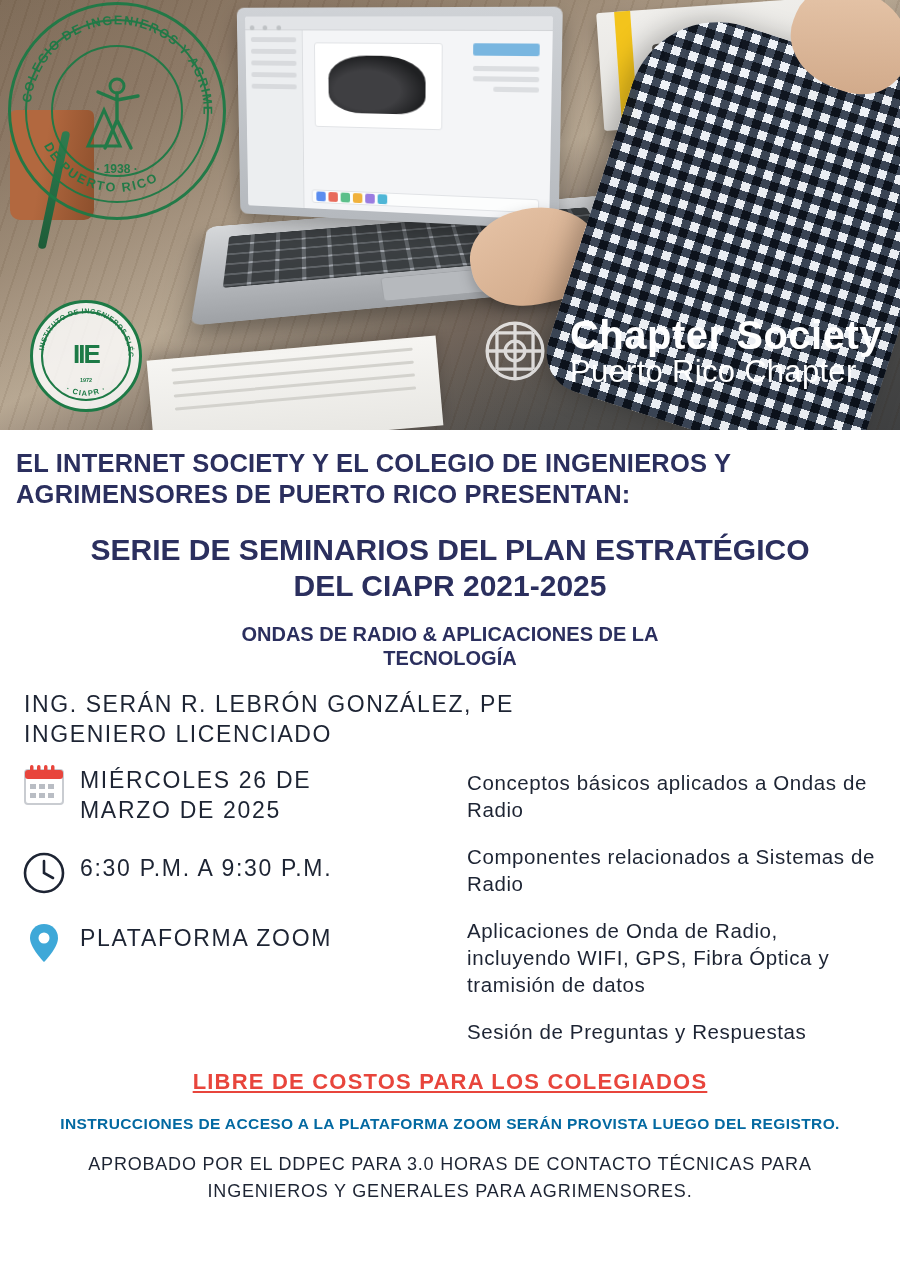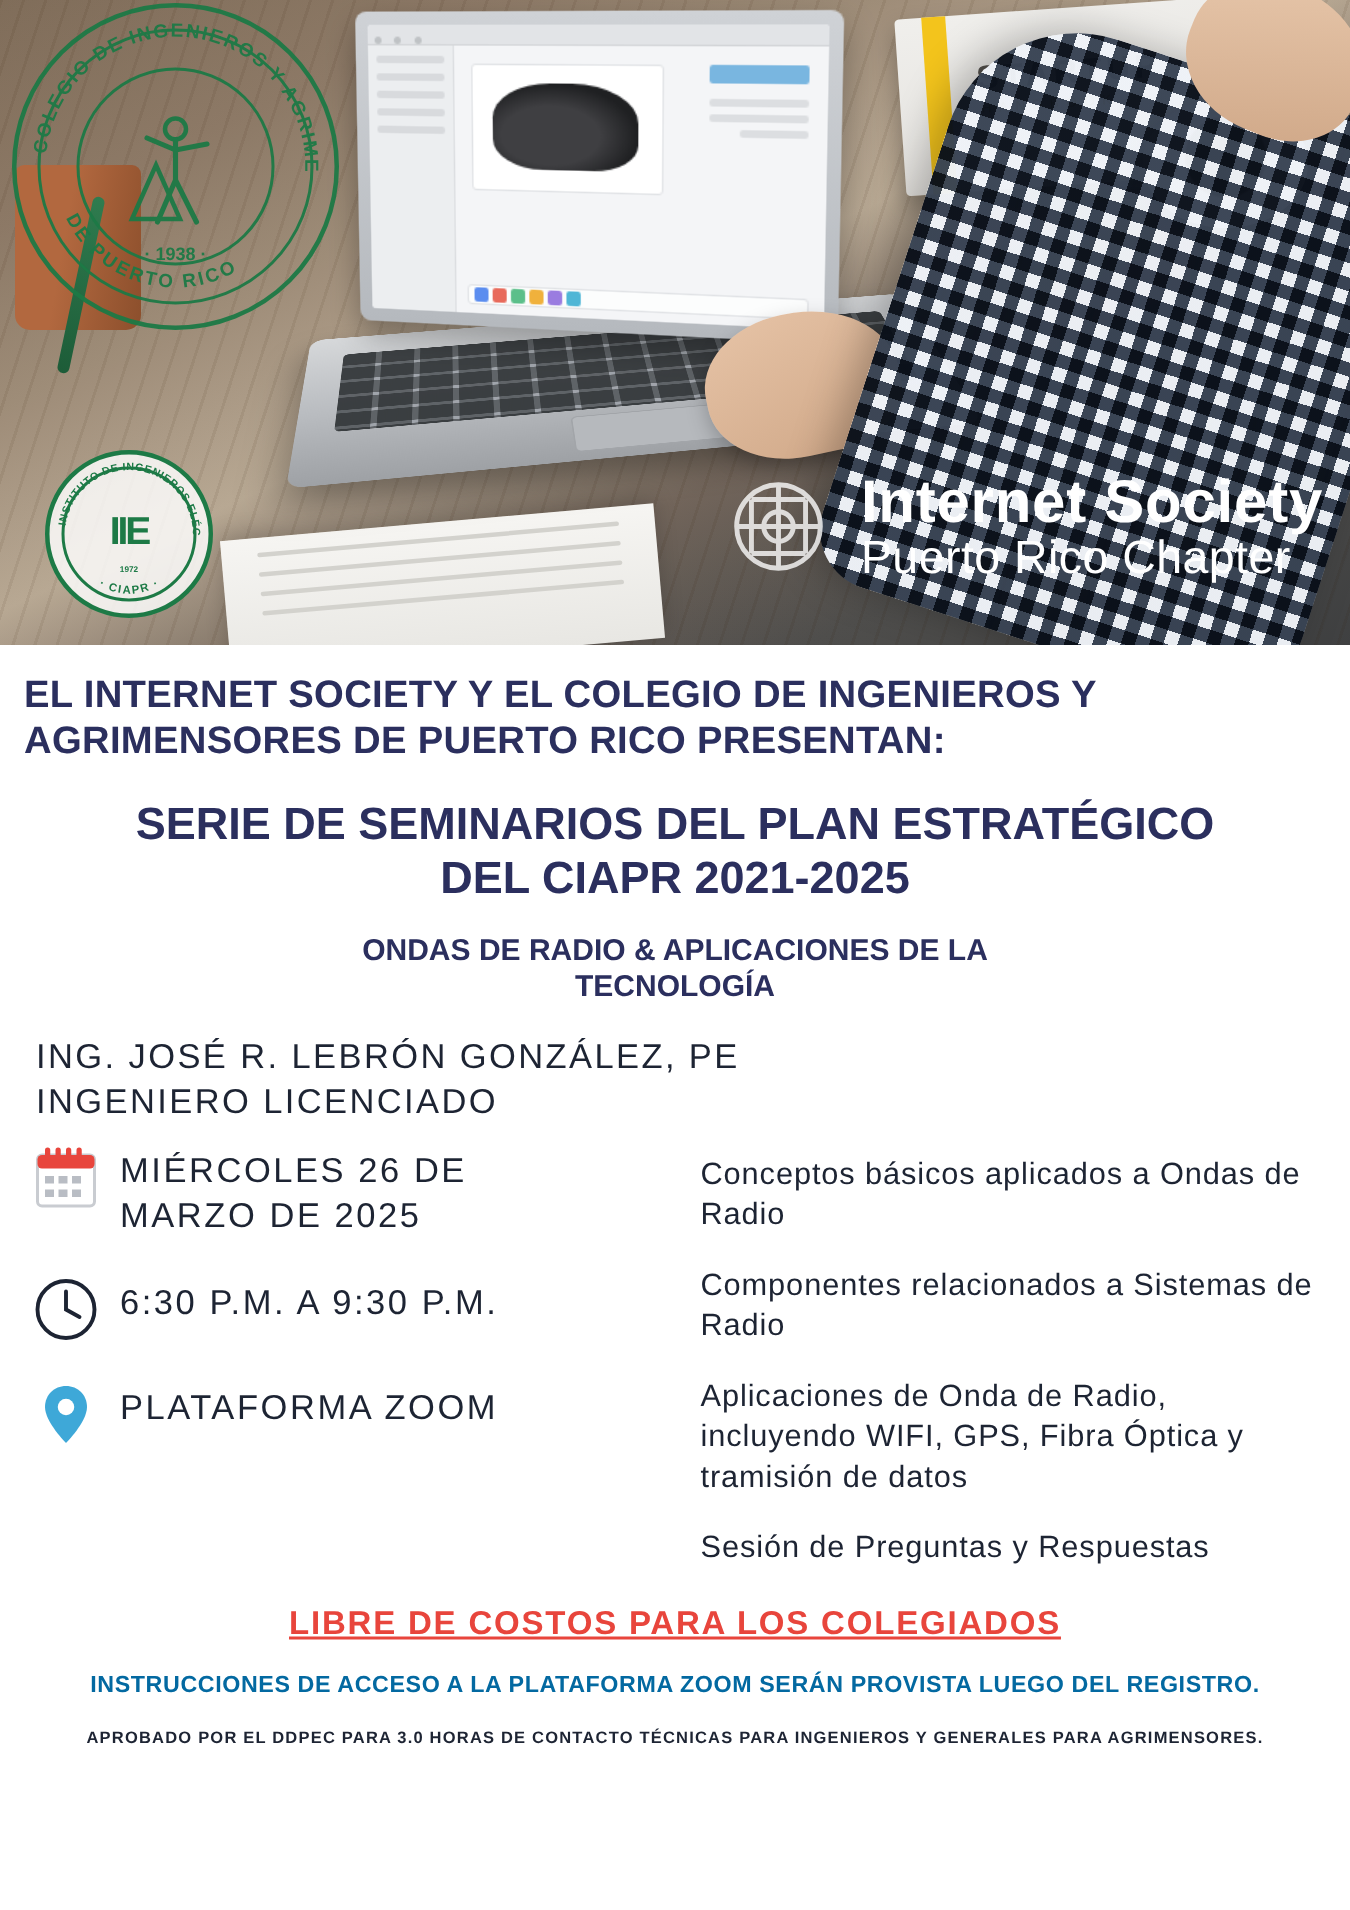--- a/index.html
+++ b/index.html
@@ -284,22 +284,22 @@
     text-align: center;
     color: #0369a1;
     font-weight: bold;
     font-size: 15.5px;
     letter-spacing: .4px;
     margin-top: 20px;
   }
   .note2 {
     text-align: center;
     color: #1d2433;
-    font-weight: bold;
-    font-size: 11px;
+    font-weight: normal;
+    font-size: 18px;
     letter-spacing: .8px;
     line-height: 1.5;
     margin-top: 18px;
     padding: 0 36px;
   }
 </style>
 </head>
 <body>
 
 <div class="poster">
@@ -414,21 +414,21 @@
     <div class="isoc">
       <svg class="isoc-mark" viewBox="0 0 100 100">
         <g fill="none" stroke="#ffffff" stroke-width="4" opacity=".85">
           <circle cx="50" cy="50" r="34"></circle>
           <path d="M50 16 L50 84 M16 50 L84 50"></path>
           <path d="M28 28 L72 28 M28 72 L72 72 M28 28 L28 72 M72 28 L72 72"></path>
           <circle cx="50" cy="50" r="12"></circle>
         </g>
       </svg>
       <div class="isoc-text">
-        <div class="isoc-title">Internet Society</div>
+        <div class="isoc-title">Chapter Society</div>
         <div class="isoc-sub">Puerto Rico Chapter</div>
       </div>
     </div>
   </div>
 
   <div class="body-wrap">
 
     <div class="headline">
       <div>EL INTERNET SOCIETY Y EL COLEGIO DE INGENIEROS Y</div>
       <div>AGRIMENSORES DE PUERTO RICO PRESENTAN:</div>
@@ -438,21 +438,21 @@
       <div>SERIE DE SEMINARIOS DEL PLAN ESTRATÉGICO</div>
       <div>DEL CIAPR 2021-2025</div>
     </div>
 
     <div class="title-sub">
       <div>ONDAS DE RADIO &amp; APLICACIONES DE LA</div>
       <div>TECNOLOGÍA</div>
     </div>
 
     <div class="speaker">
-      <div>ING. JOSÉ R. LEBRÓN GONZÁLEZ, PE</div>
+      <div>ING. SERÁN R. LEBRÓN GONZÁLEZ, PE</div>
       <div>INGENIERO LICENCIADO</div>
     </div>
 
     <div class="two-col">
 
       <div class="col-left">
 
         <div class="info-row">
           <span class="ico">
             <svg viewBox="0 0 44 44">

